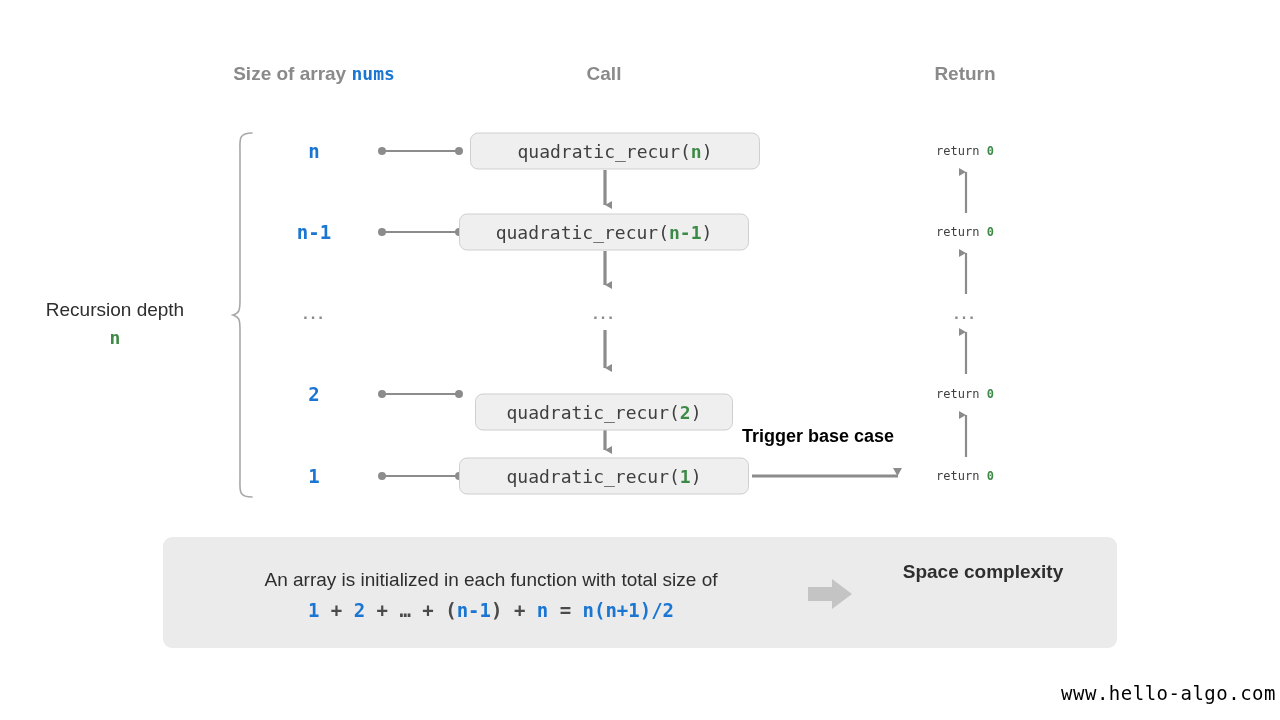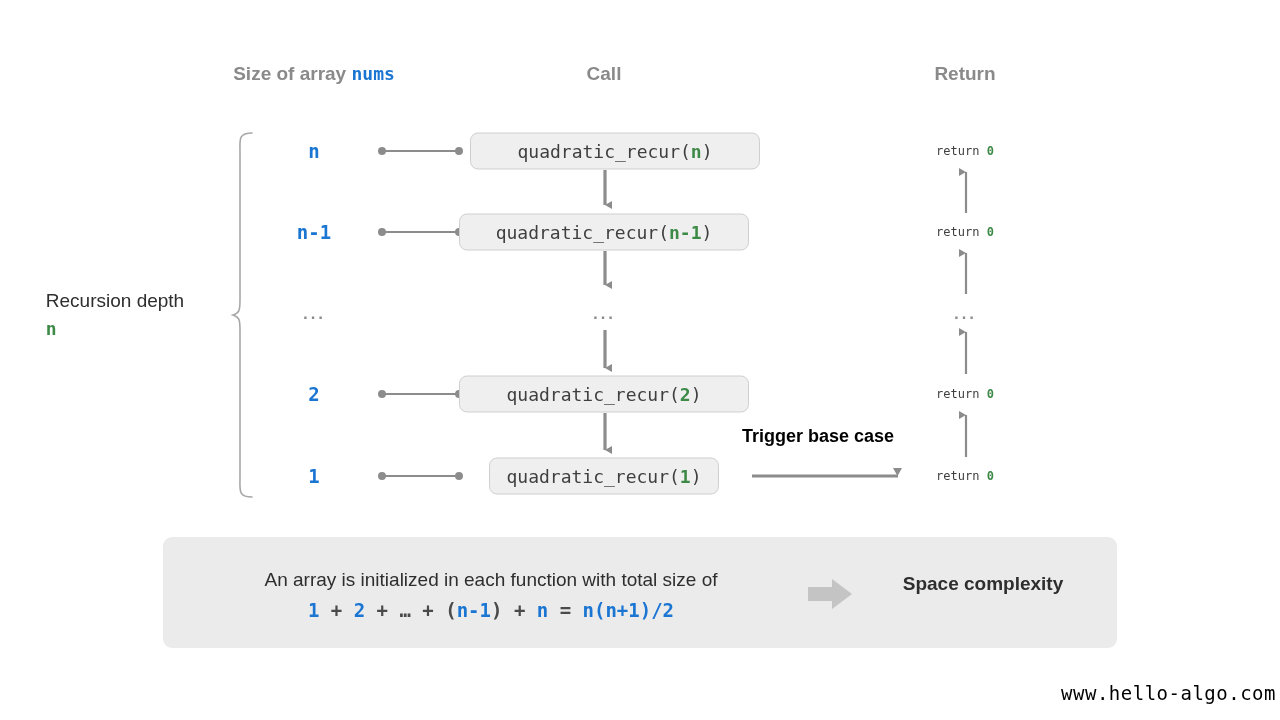--- a/index.html
+++ b/index.html
@@ -27,25 +27,27 @@
     font-size: 19px;
     font-weight: bold;
     color: #8a8a8a;
     white-space: nowrap;
     text-align: center;
     transform: translateX(-50%);
   }
   .col-header .accent-blue { color: #1a76d2; font-family: "DejaVu Sans Mono", monospace; font-weight: bold; font-size: 18px;}
   .depth-label {
     position: absolute;
+    text-align: center;
     white-space: nowrap;
     transform: translate(-50%, -50%);
     font-size: 19px;
     color: #2e2e2e;
     line-height: 1.55;
+    margin-top: 9px;
   }
   .depth-label .depth-n {
     display: block;
     color: #3d8a47;
     font-family: "DejaVu Sans Mono", monospace;
     font-weight: bold;
     font-size: 18px;
   }
 
   
@@ -145,21 +147,21 @@
   .sum-formula .b { color: #1a76d2; }
   .sum-formula .op { color: #4a4a4a; font-weight: bold; }
   .sum-arrow {
     position: absolute;
     left: 645px;
     top: 42px;
   }
   .sum-right {
     position: absolute;
     left: 700px;
-    top: 12px;
+    top: 0;
     width: 240px;
     height: 86px;
   }
   .sum-title {
     position: absolute;
     top: 24px; left: 0; width: 100%;
     text-align: center;
     font-size: 19px;
     font-weight: bold;
     color: #2e2e2e;
@@ -275,24 +277,24 @@
   <div class="size-label" style="left:314px; top:394px;">2</div>
   <div class="size-label" style="left:314px; top:476px;">1</div>
 
   <div class="call-box" style="left:604px; top:151px; width:290px;margin-left:11px;">
     <span>quadratic_recur(</span><span class="arg">n</span><span>)</span>
   </div>
   <div class="call-box" style="left:604px; top:232px; width:290px;">
     <span>quadratic_recur(</span><span class="arg">n-1</span><span>)</span>
   </div>
   <div class="dots" style="left:604px; top:311px;">…</div>
-  <div class="call-box" style="left:604px; top:394px; width:290px;">
+  <div class="call-box" style="left:604px; top:412px; width:258px;">
     <span>quadratic_recur(</span><span class="arg">2</span><span>)</span>
   </div>
-  <div class="call-box" style="left:604px; top:476px; width:230px;">
+  <div class="call-box" style="left:604px; top:476px; width:290px;">
     <span>quadratic_recur(</span><span class="arg">1</span><span>)</span>
   </div>
 
   <div class="ret-label" style="left:965px; top:151px;">
     <span>return </span><span class="ret-val">0</span>
   </div>
   <div class="ret-label" style="left:965px; top:232px;">
     <span>return </span><span class="ret-val">0</span>
   </div>
   <div class="dots" style="left:965px; top:311px;">…</div>

